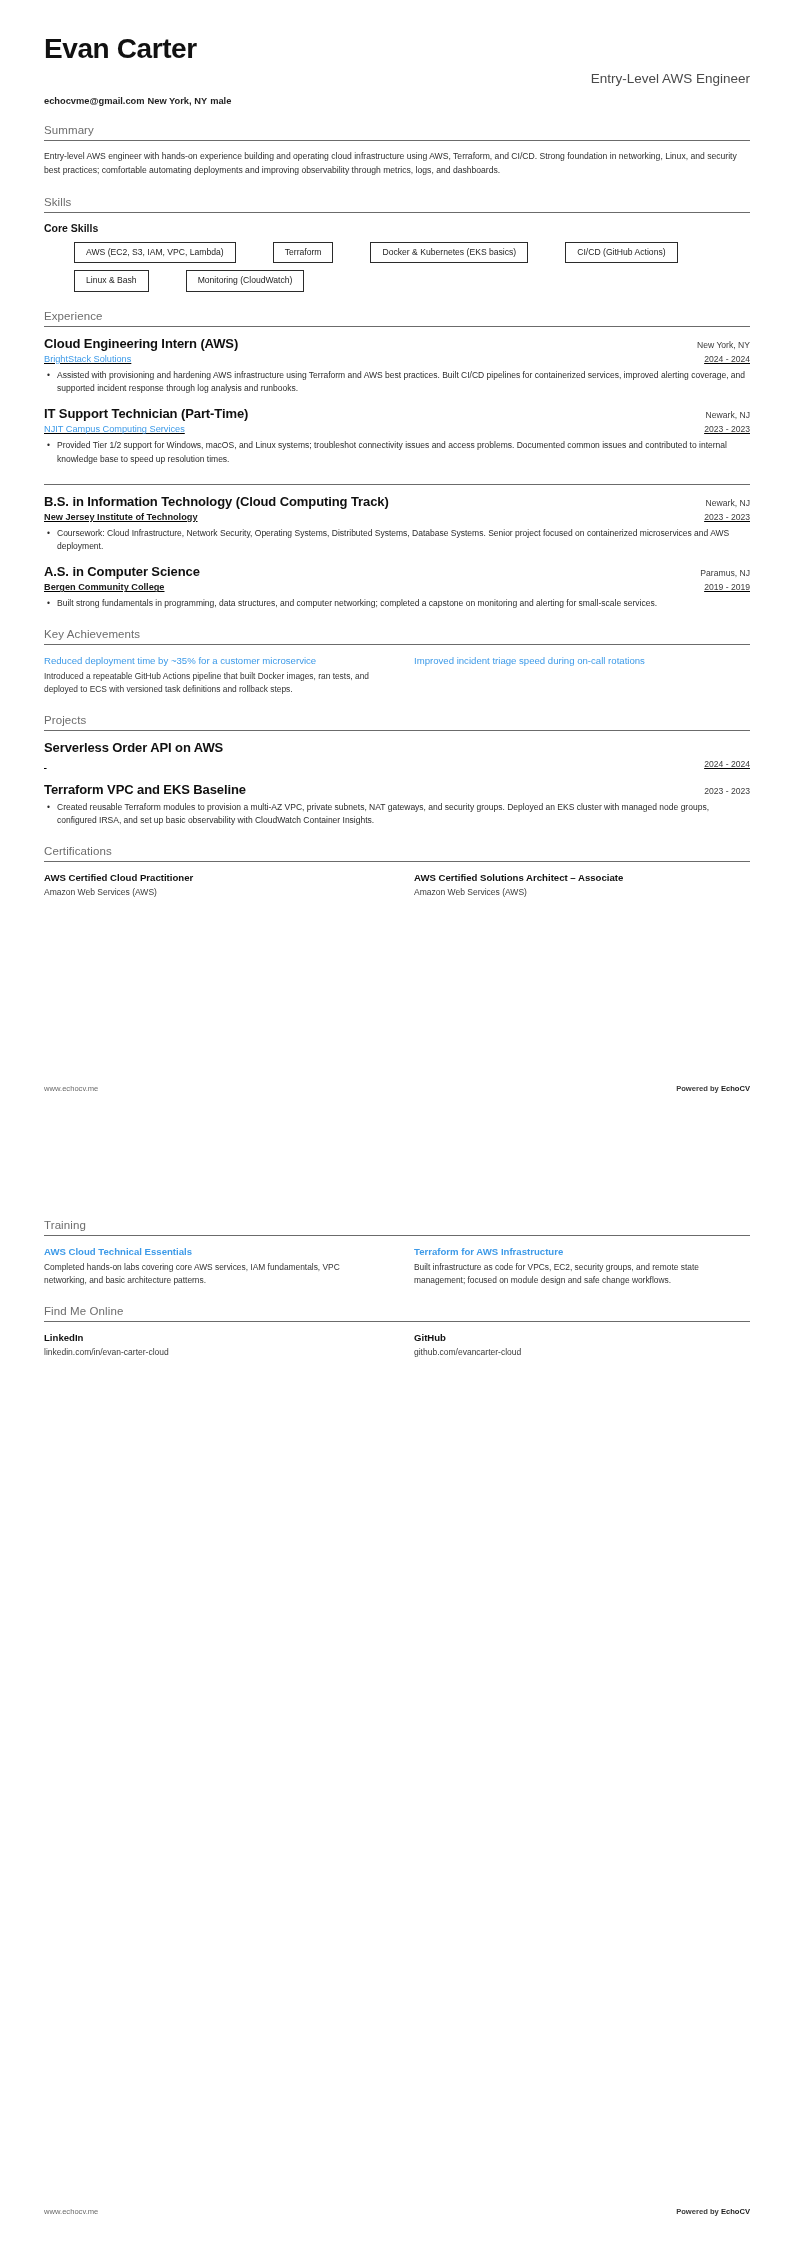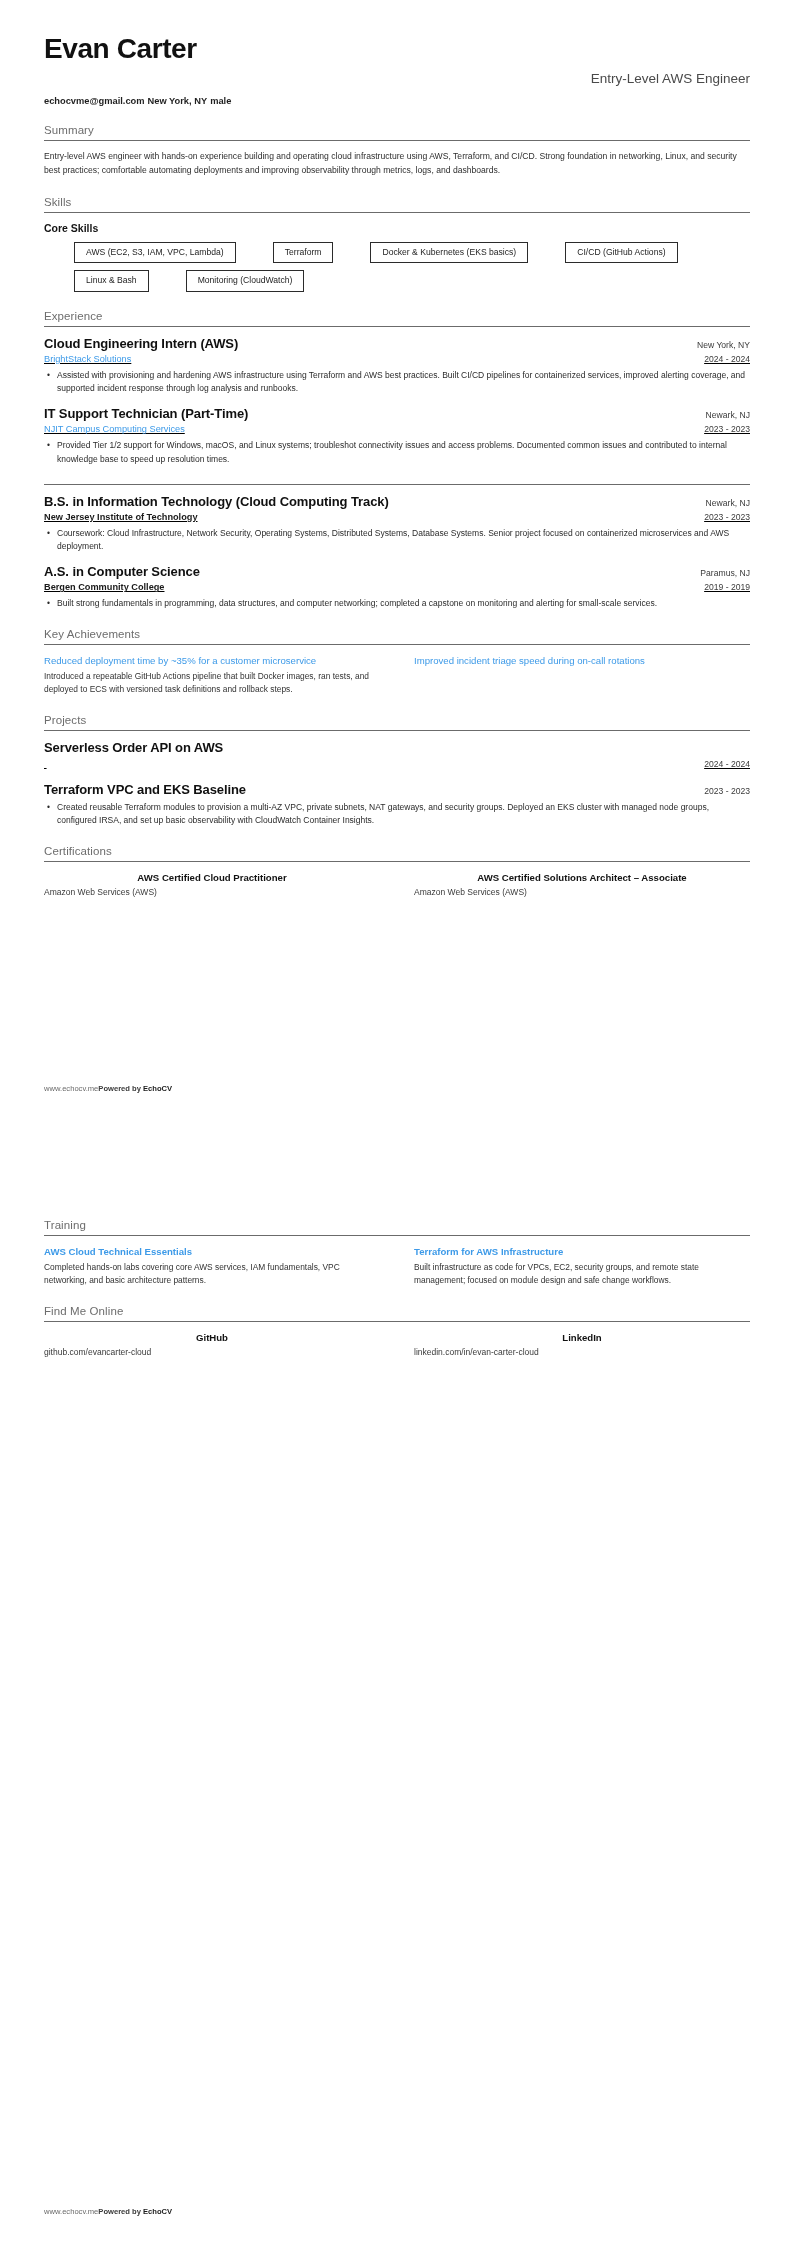--- a/index.html
+++ b/index.html
@@ -167,41 +167,40 @@
     line-height: 1.45;
     margin-bottom: 2px;
   }
   .col-title-link.bold { font-weight: bold; }
   .col-title-plain {
     font-size: 9.6px;
     font-weight: bold;
     color: #121212;
     line-height: 1.45;
     margin-bottom: 1px;
-    text-align: center;
   }
   .col-body {
     font-size: 8.4px;
     color: #333333;
     line-height: 1.55;
   }
   .col-sub {
     font-size: 8.5px;
     color: #3a3a3a;
     line-height: 1.5;
   }
 
   
   .page-footer {
     position: absolute;
     left: 44px;
     right: 44px;
     bottom: 30px;
     display: flex;
-    justify-content: flex-start;
+    justify-content: space-between;
     align-items: baseline;
     font-size: 7.6px;
     color: #6a6a6a;
   }
   .powered {
     font-size: 7.6px;
     color: #3a3a3a;
     font-weight: bold;
   }
   .powered .brand { color: #1b1b1b; }
@@ -384,26 +383,26 @@
           <div class="col-body">Built infrastructure as code for VPCs, EC2, security groups, and remote state management; focused on module design and safe change workflows.</div>
         </div>
       </div>
     </div>
 
     <div class="section">
       <div class="section-title">Find Me Online</div>
       <div class="section-rule"></div>
       <div class="two-col">
         <div>
+          <div class="col-title-plain">LinkedIn</div>
+          <div class="col-sub">linkedin.com/in/evan-carter-cloud</div>
+        </div>
+        <div>
           <div class="col-title-plain">GitHub</div>
           <div class="col-sub">github.com/evancarter-cloud</div>
-        </div>
-        <div>
-          <div class="col-title-plain">LinkedIn</div>
-          <div class="col-sub">linkedin.com/in/evan-carter-cloud</div>
         </div>
       </div>
     </div>
 
     <div class="page-footer">
       <span>www.echocv.me</span>
       <span class="powered"><span>Powered by </span><span class="brand">EchoCV</span></span>
     </div>
   </div>
 

